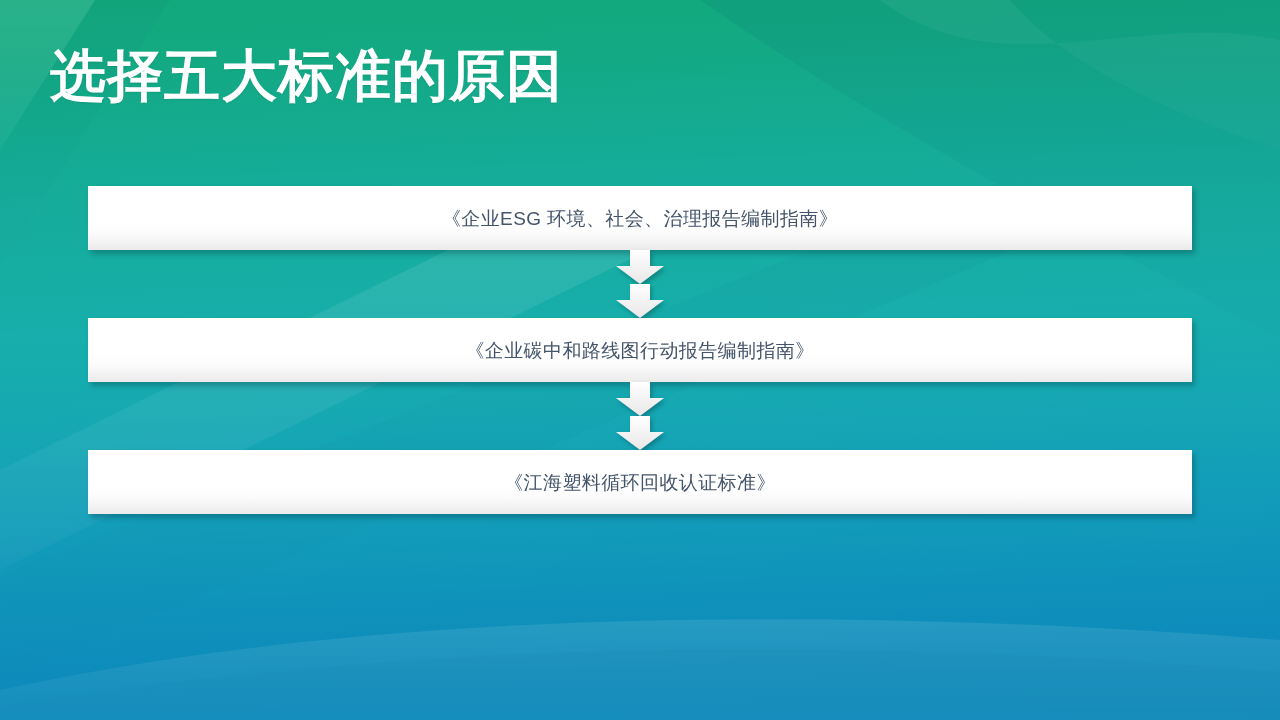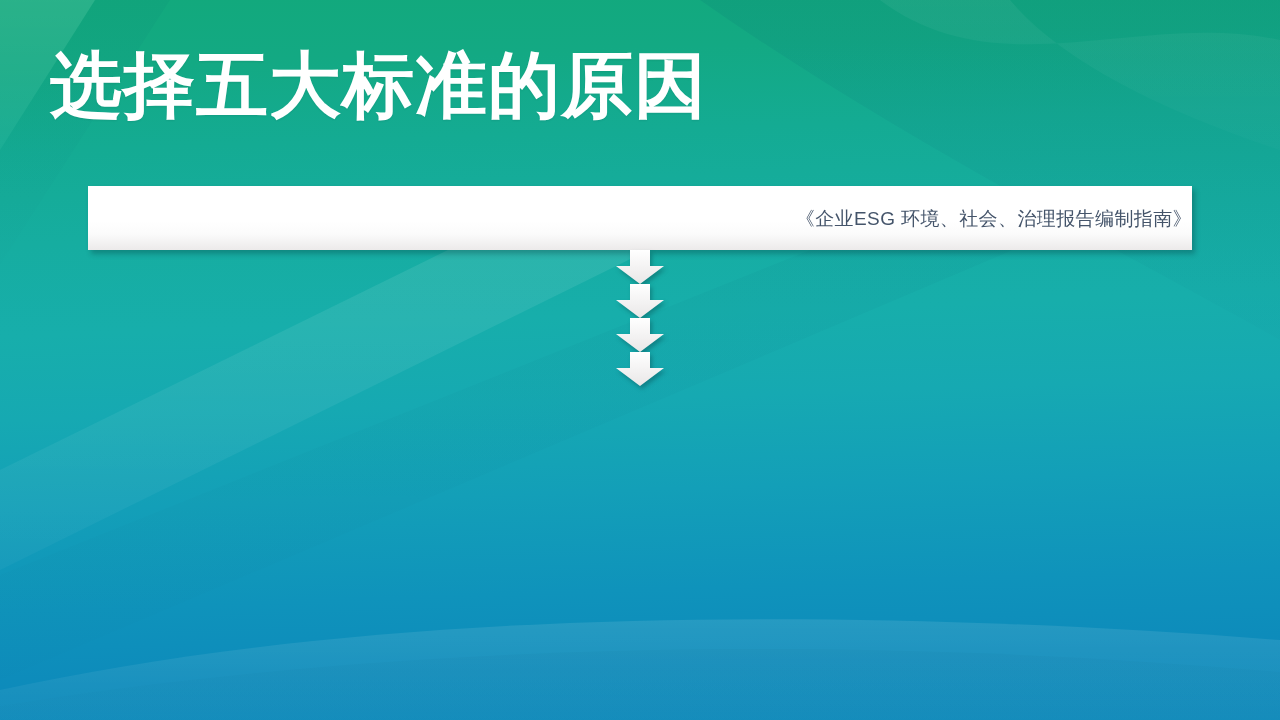--- a/index.html
+++ b/index.html
@@ -34,21 +34,21 @@
     left: 0; top: 0;
     width: 1280px;
     height: 720px;
   }
 
   
   #title {
     position: absolute;
     left: 50px;
     top: 44px;
-    font-size: 72px;
+    font-size: 56px;
     font-weight: bold;
     color: #ffffff;
     letter-spacing: 1px;
     line-height: 1.15;
     white-space: nowrap;
     text-shadow: 0 1px 2px rgba(0,0,0,0.08);
   }
 
   
   #flow {
@@ -59,21 +59,21 @@
   }
 
   .flow-box {
     position: relative;
     width: 1104px;
     height: 64px;
     background: linear-gradient(to bottom, #ffffff 0%, #ffffff 55%, #fbfbfb 75%, #eceaea 100%);
     box-shadow: 3px 4px 5px rgba(0, 40, 45, 0.28);
     display: flex;
     align-items: center;
-    justify-content: flex-end;
+    justify-content: center;
     box-sizing: border-box;
   }
 
   .flow-label {
     font-size: 19px;
     color: #44546a;
     letter-spacing: 0.4px;
     white-space: nowrap;
     line-height: 1;
   }
@@ -147,20 +147,23 @@
     <div class="arrow-wrap">
       <svg class="arrow" viewBox="0 0 48 34" preserveAspectRatio="none">
         <linearGradient id="ag2" x1="0" y1="0" x2="0" y2="1">
           <stop offset="0%" stop-color="#ffffff"></stop>
           <stop offset="100%" stop-color="#e9e7e7"></stop>
         </linearGradient>
         <polygon points="14,0 34,0 34,16 48,16 24,34 0,16 14,16" fill="url(#ag2)"></polygon>
       </svg>
     </div>
 
+    <div class="flow-box">
+      <span class="flow-label">《企业碳中和路线图行动报告编制指南》</span>
+    </div>
 
     <div class="arrow-wrap">
       <svg class="arrow" viewBox="0 0 48 34" preserveAspectRatio="none">
         <linearGradient id="ag3" x1="0" y1="0" x2="0" y2="1">
           <stop offset="0%" stop-color="#ffffff"></stop>
           <stop offset="100%" stop-color="#e9e7e7"></stop>
         </linearGradient>
         <polygon points="14,0 34,0 34,16 48,16 24,34 0,16 14,16" fill="url(#ag3)"></polygon>
       </svg>
     </div>
@@ -169,15 +172,18 @@
     <div class="arrow-wrap">
       <svg class="arrow" viewBox="0 0 48 34" preserveAspectRatio="none">
         <linearGradient id="ag4" x1="0" y1="0" x2="0" y2="1">
           <stop offset="0%" stop-color="#ffffff"></stop>
           <stop offset="100%" stop-color="#e9e7e7"></stop>
         </linearGradient>
         <polygon points="14,0 34,0 34,16 48,16 24,34 0,16 14,16" fill="url(#ag4)"></polygon>
       </svg>
     </div>
 
+    <div class="flow-box">
+      <span class="flow-label">《江海塑料循环回收认证标准》</span>
+    </div>
 
   </div>
 </div>
 
 </body></html>

